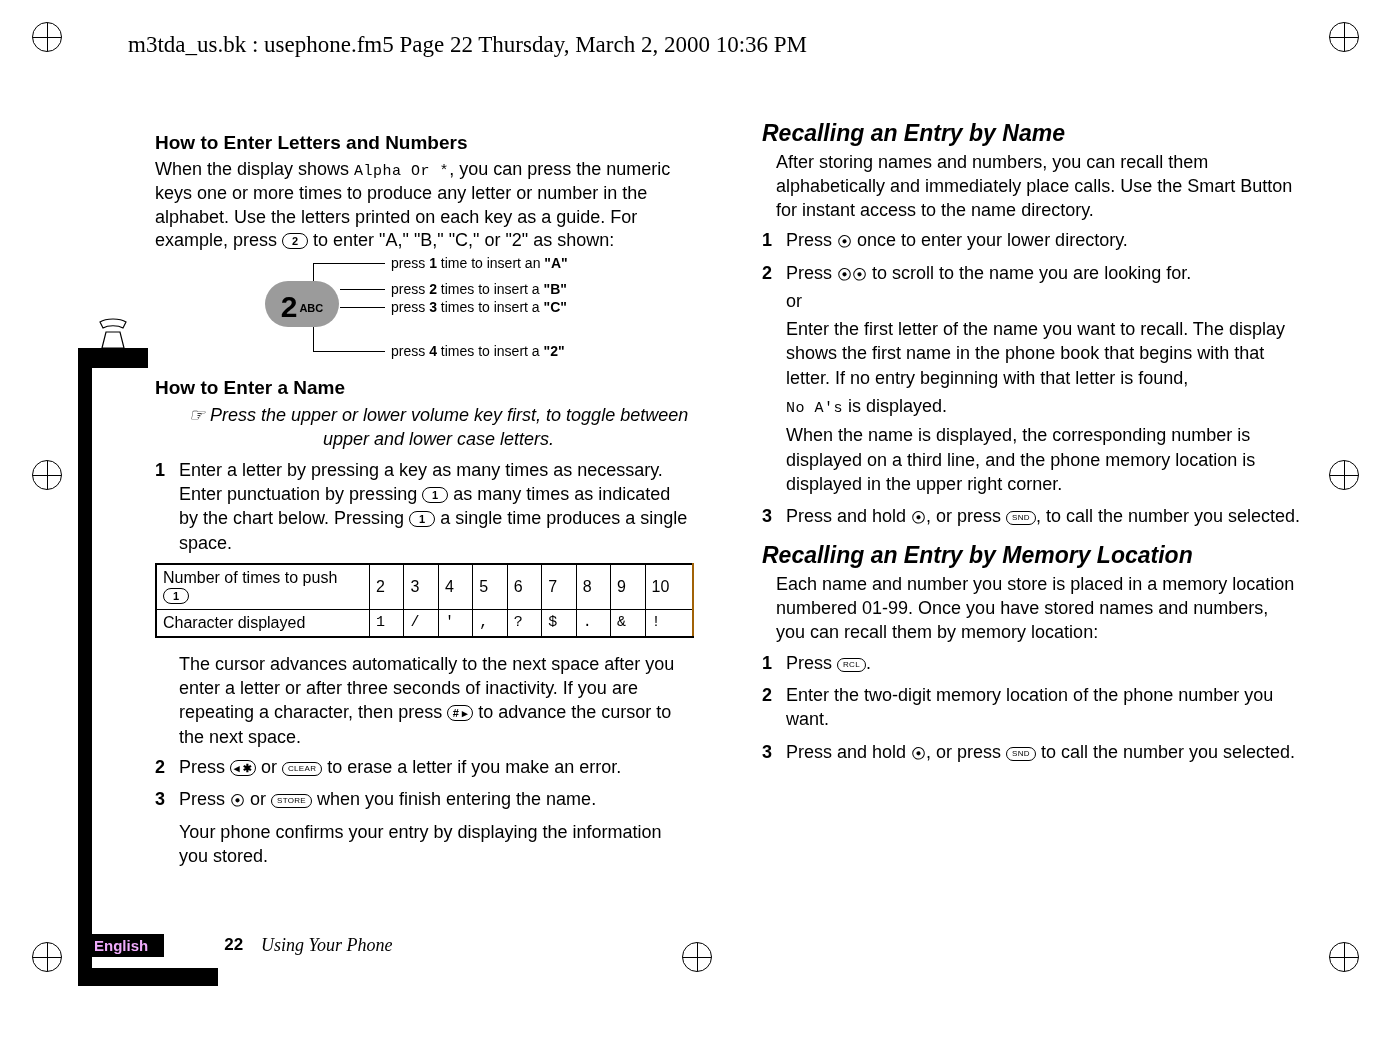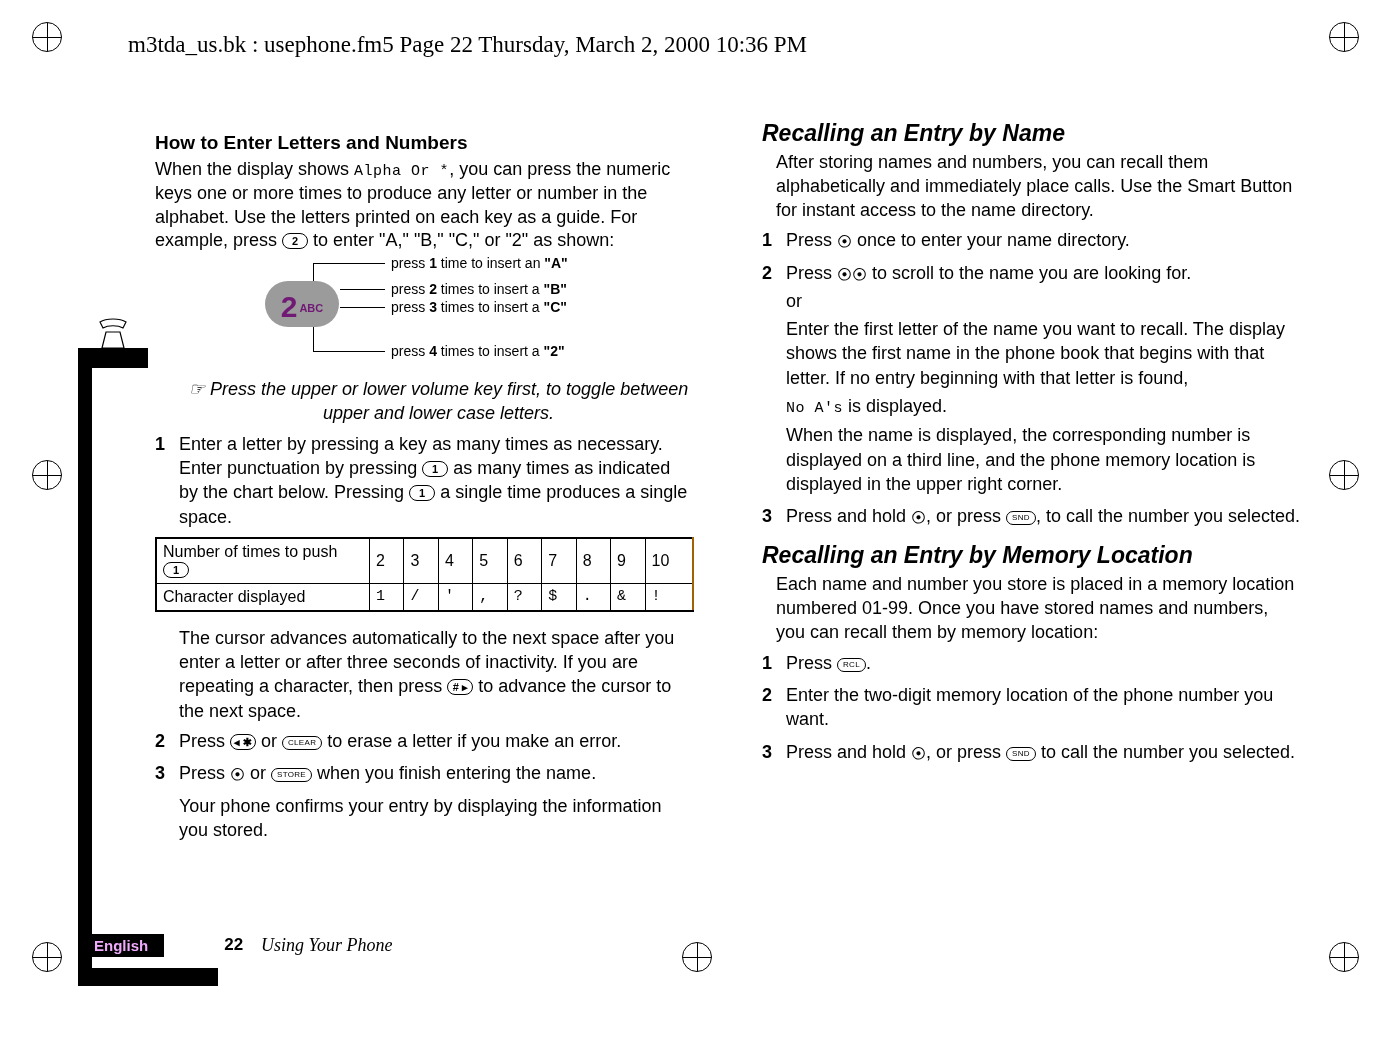--- a/index.html
+++ b/index.html
@@ -160,21 +160,21 @@
     font-size: 13px;
   }
   .key-illus .key-bubble {
     position: absolute;
     left: 0;
     top: 18px;
     width: 74px;
     height: 46px;
     border-radius: 999px;
     background: #9b9b9b;
-    color: #701a75;
+    color: #000000;
     font-weight: 700;
     text-align: center;
   }
   .key-illus .key-bubble .big {
     font-size: 30px;
     line-height: 46px;
     display: inline-block;
     vertical-align: middle;
   }
   .key-illus .key-bubble .sub {
@@ -338,20 +338,21 @@
         <div class="line" style="left:75px; top:26px; width:45px;"></div>
         <div class="line" style="left:75px; top:44px; width:45px;"></div>
         <div class="line" style="left:48px; top:64px; width:1px; height:24px;"></div>
         <div class="line" style="left:48px; top:88px; width:72px;"></div>
         <span class="label" style="left:126px; top:-8px;"><span>press </span><b>1</b><span> time to insert an </span><b>"A"</b></span>
         <span class="label" style="left:126px; top:18px;"><span>press </span><b>2</b><span> times to insert a </span><b>"B"</b></span>
         <span class="label" style="left:126px; top:36px;"><span>press </span><b>3</b><span> times to insert a </span><b>"C"</b></span>
         <span class="label" style="left:126px; top:80px;"><span>press </span><b>4</b><span> times to insert a </span><b>"2"</b></span>
       </div>
 
+      <h3 class="bold-sans">How to Enter a Name</h3>
       <div class="note">
         <span class="hand-icon">☞</span>
         <span>Press the upper or lower volume key first, to toggle between upper and lower case letters.</span>
       </div>
 
       <ol class="steps">
         <li><span class="num">1</span>
           <span>Enter a letter by pressing a key as many times as necessary. Enter punctuation by pressing </span><span class="oval-key">1</span><span> as many times as indicated by the chart below. Pressing </span><span class="oval-key">1</span><span> a single time produces a single space.</span>
         </li>
       </ol>
@@ -399,21 +400,21 @@
       </ol>
       <div class="sub">Your phone confirms your entry by displaying the information you stored.</div>
     </div>
 
     <div class="col">
       <h2 class="bold-italic">Recalling an Entry by Name</h2>
       <div class="body" style="margin-left:14px">After storing names and numbers, you can recall them alphabetically and immediately place calls. Use the Smart Button for instant access to the name directory.</div>
 
       <ol class="steps" style="margin-left:0">
         <li><span class="num">1</span>
-          <span>Press </span><span class="smart-btn">⦿</span><span> once to enter your name directory.</span>
+          <span>Press </span><span class="smart-btn">⦿</span><span> once to enter your lower directory.</span>
         </li>
         <li><span class="num">2</span>
           <span>Press </span><span class="smart-btn">⦿</span><span class="smart-btn">⦿</span><span> to scroll to the name you are looking for.</span>
           <div class="sub" style="margin-left:0">or</div>
           <div class="sub" style="margin-left:0">Enter the first letter of the name you want to recall. The display shows the first name in the phone book that begins with that letter. If no entry beginning with that letter is found,</div>
           <div class="sub" style="margin-left:0">
             <span class="lcd">No A's</span><span> is displayed.</span>
           </div>
           <div class="sub" style="margin-left:0">When the name is displayed, the corresponding number is displayed on a third line, and the phone memory location is displayed in the upper right corner.</div>
         </li>

